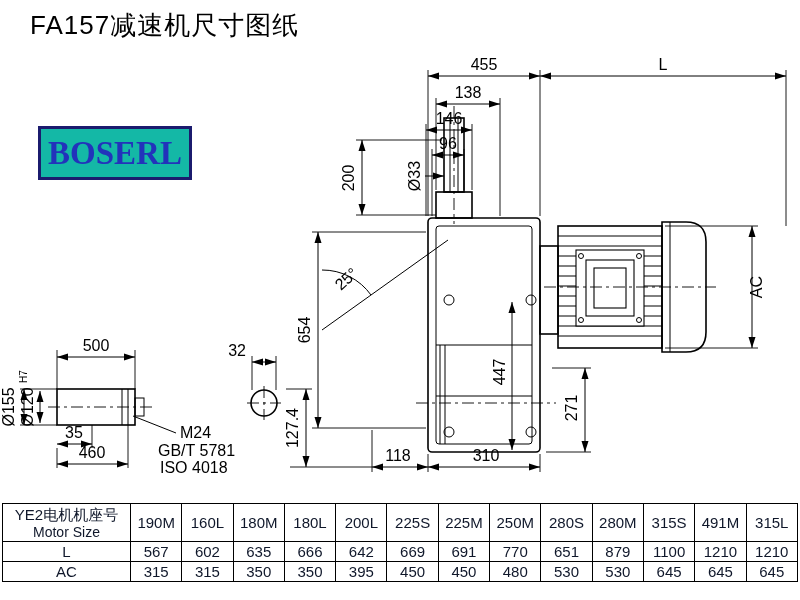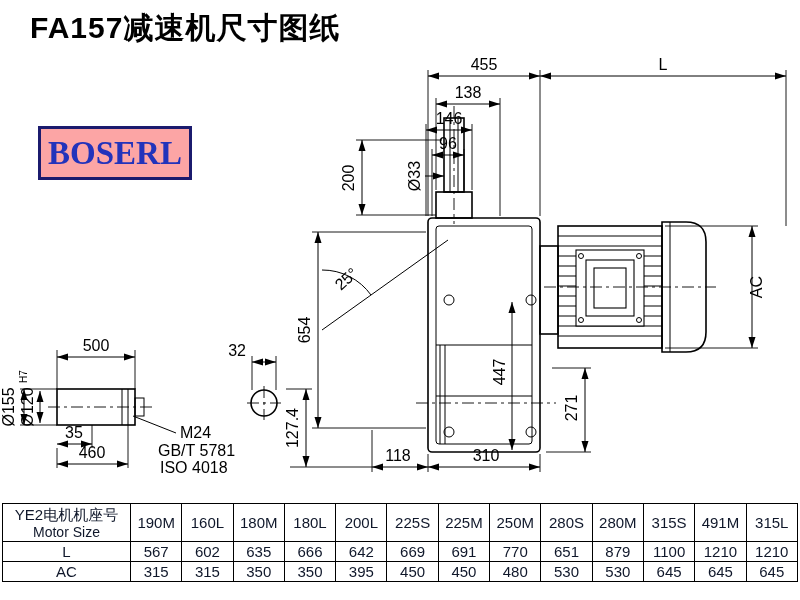--- a/index.html
+++ b/index.html
@@ -1,19 +1,19 @@
 <!DOCTYPE html>
 <html><head>
 <meta charset="utf-8">
 <style>
   html,body{margin:0;padding:0;}
   body{width:800px;height:600px;position:relative;background:#fff;font-family:"Liberation Sans",sans-serif;overflow:hidden;}
-  .title{position:absolute;left:30px;top:8px;font-size:30px;font-weight:bold;color:#000;letter-spacing:1px;}
+  .title{position:absolute;left:30px;top:8px;font-size:26px;font-weight:normal;color:#000;letter-spacing:1px;}
   .logo{position:absolute;left:38px;top:126px;width:148px;height:48px;border:3px solid #1b1b6e;display:flex;align-items:center;justify-content:center;
-        font-family:"Liberation Serif",serif;font-size:33px;font-weight:bold;color:#2233bb;background:#fca5a5;}
+        font-family:"Liberation Serif",serif;font-size:33px;font-weight:bold;color:#2233bb;background:#14b8a6;}
   svg.draw{position:absolute;left:0;top:0;}
   .o{fill:none;stroke:#000;stroke-width:1.6;}
   .o2{fill:#fff;stroke:#000;stroke-width:1.1;}
   .t{fill:none;stroke:#000;stroke-width:1;}
   .dim{stroke:#000;stroke-width:1;fill:none;}
   .ext{stroke:#000;stroke-width:0.9;fill:none;}
   .cl{stroke:#000;stroke-width:0.9;fill:none;stroke-dasharray:12 4 3 4;}
   text{font-family:"Liberation Sans",sans-serif;font-size:16px;fill:#000;}
   .small{font-size:10px;}
   table{position:absolute;left:2px;top:503px;width:796px;border-collapse:collapse;table-layout:fixed;background:#fff;}

